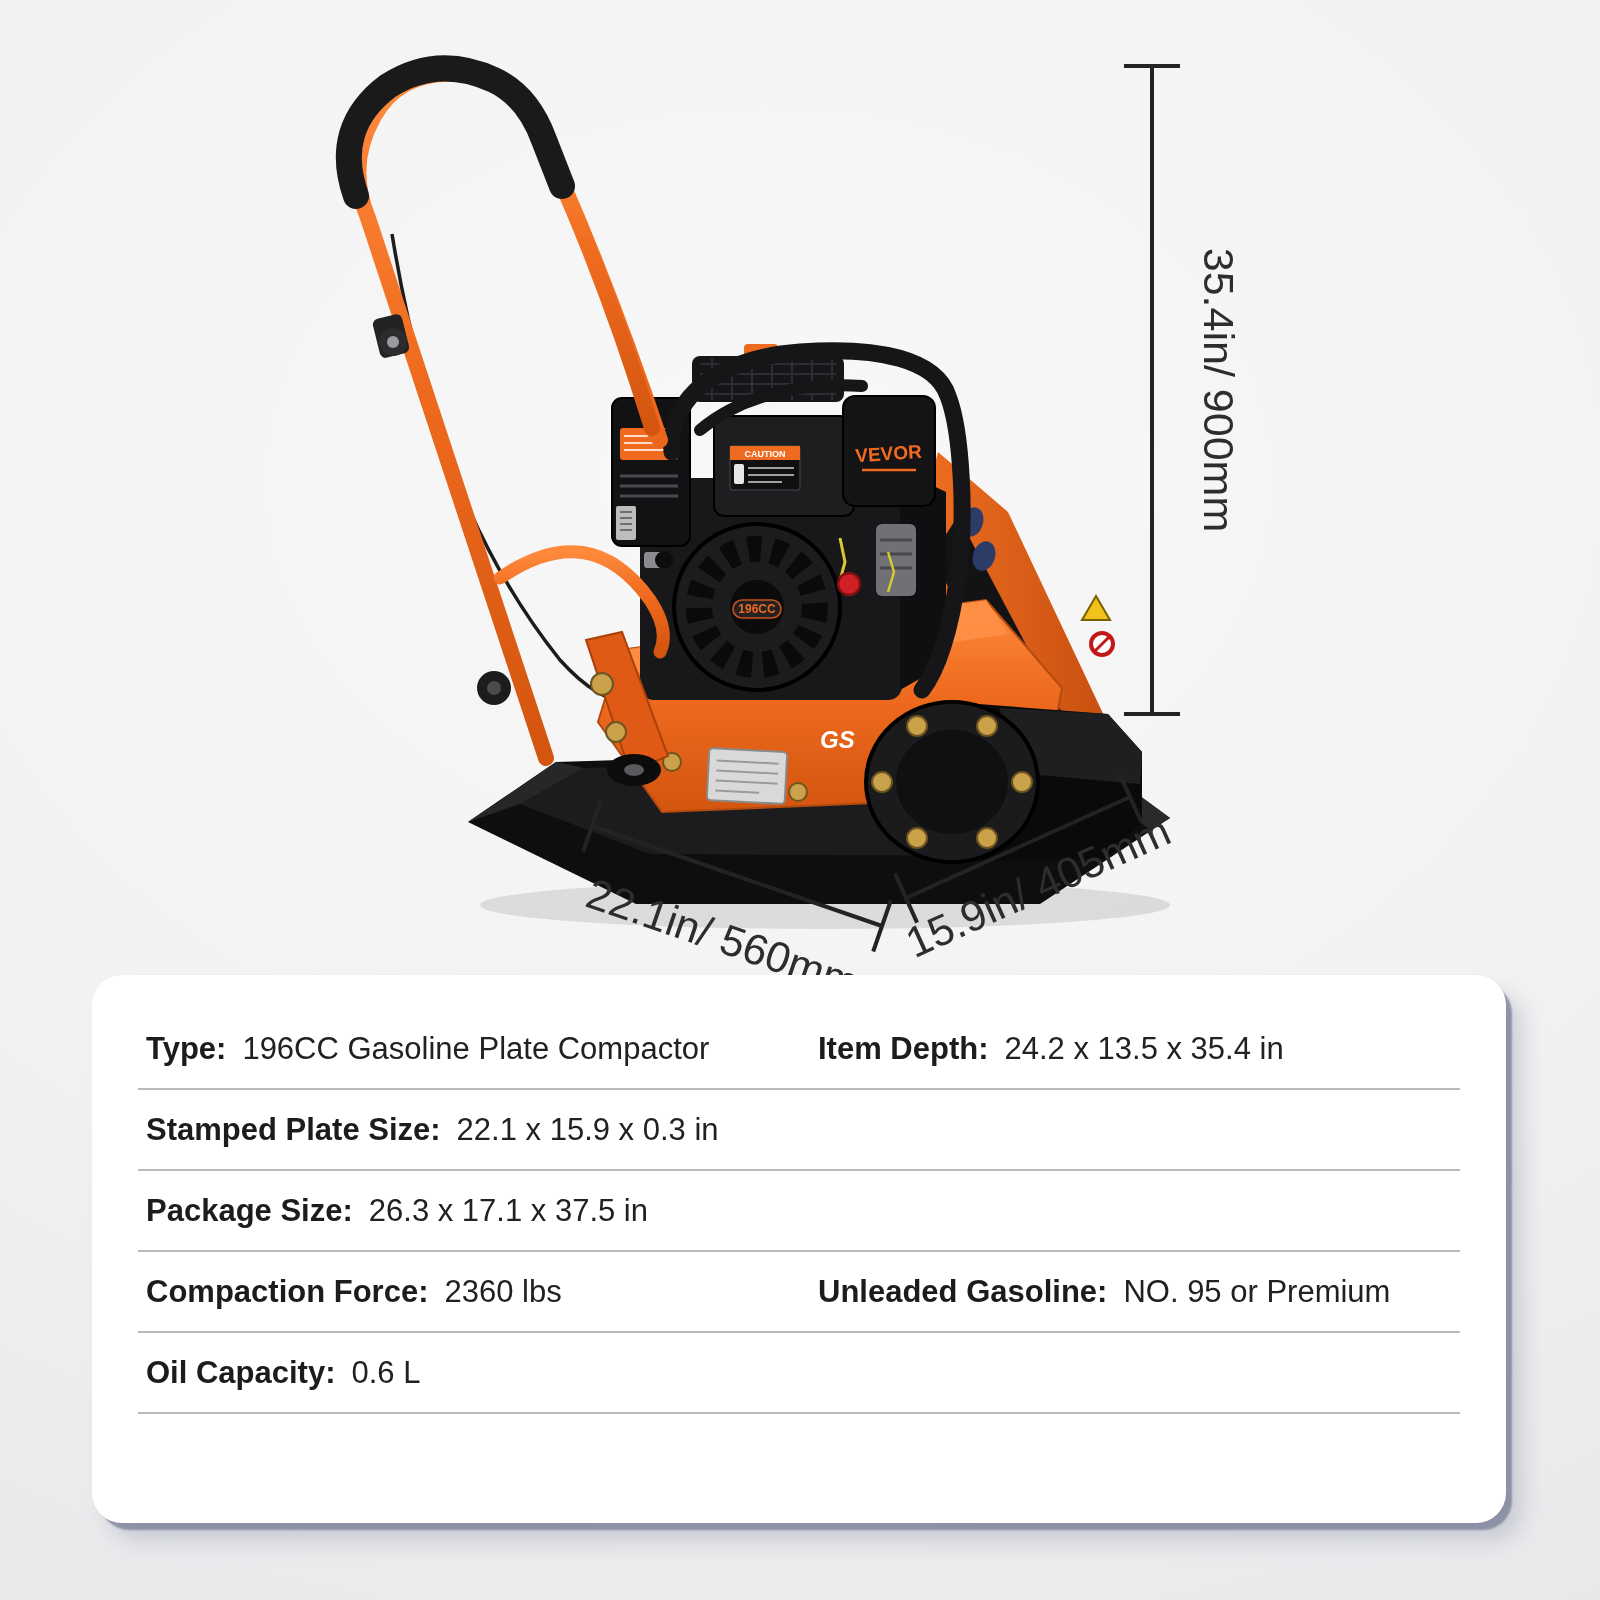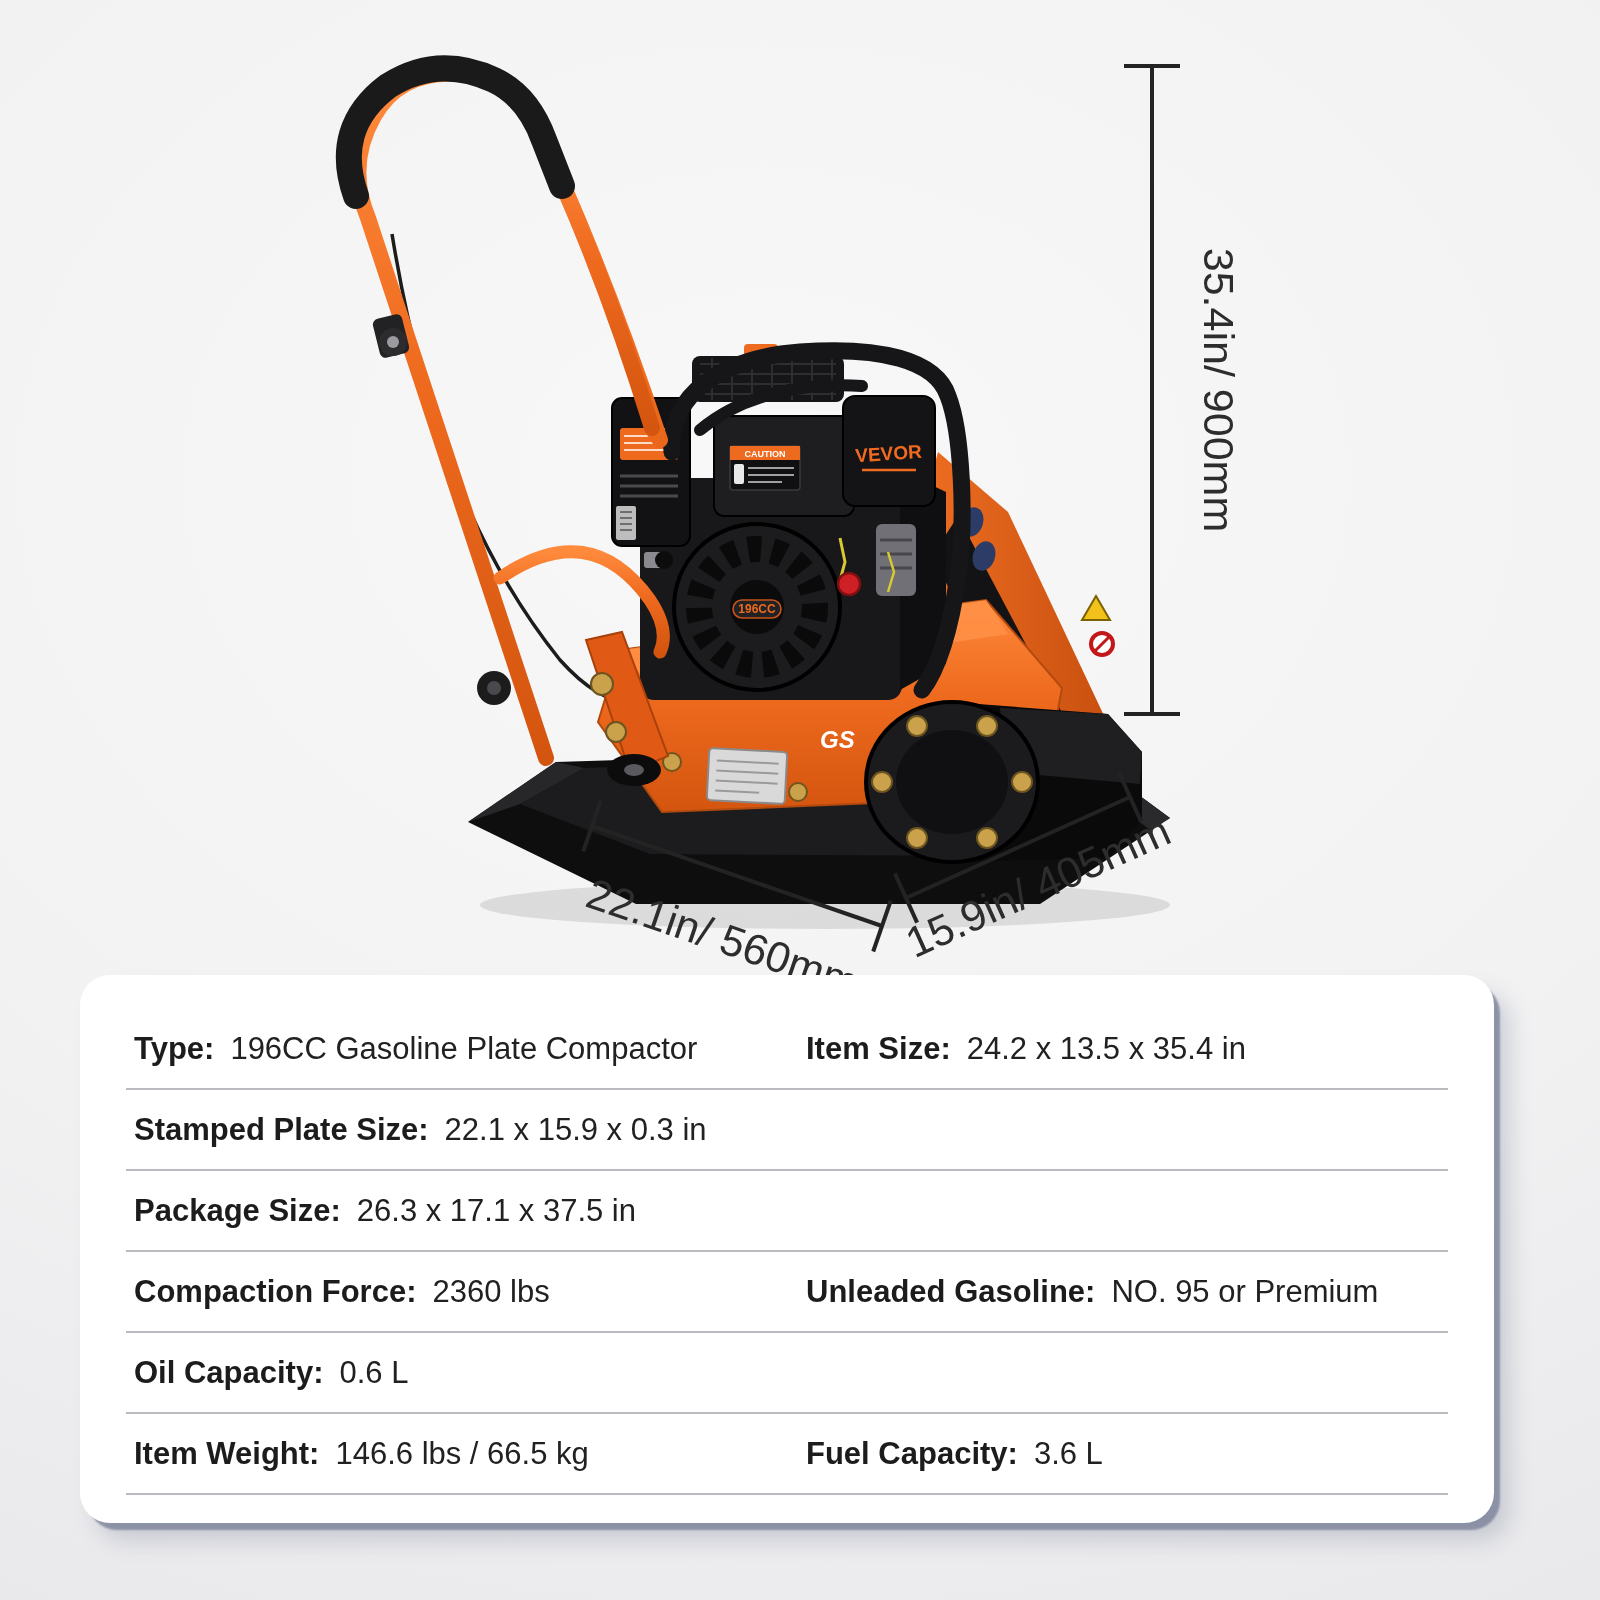--- a/index.html
+++ b/index.html
@@ -6,21 +6,21 @@
   body{
     width:1600px;height:1600px;position:relative;overflow:hidden;
     font-family:"Liberation Sans","DejaVu Sans",sans-serif;
     background:radial-gradient(120% 90% at 48% 30%, #f8f8f9 0%, #f2f2f3 52%, #e6e6e9 100%);
   }
   .stage{position:absolute;inset:0;}
   svg text{font-family:"Liberation Sans","DejaVu Sans",sans-serif;}
   .dim-label{font-size:43px;fill:#2d2d2d;}
   
   .spec-card{
-    position:absolute;left:80px;top:975px;width:1414px;height:548px;
+    position:absolute;left:92px;top:975px;width:1414px;height:548px;
     background:#ffffff;border-radius:30px;
     box-shadow:7px 8px 2px -1px rgba(122,128,152,.78), 16px 18px 22px rgba(122,128,152,.30);
     padding:34px 46px 0 46px;box-sizing:border-box;
   }
   .spec-row{
     display:grid;grid-template-columns:672px 1fr;align-items:center;
     height:79px;border-bottom:2px solid #b9b9bf;
   }
   .spec-cell{white-space:nowrap;padding-left:8px;font-size:31px;color:#1c1c1c;}
   .spec-label{font-weight:700;}
@@ -203,21 +203,21 @@
     <text class="dim-label" transform="translate(1044,900) rotate(-24.3)" text-anchor="middle">15.9in/ 405mm</text>
   </svg>
 
   
   <div class="spec-card">
     <div class="spec-row">
       <div class="spec-cell">
         <span class="spec-label">Type:</span><span class="spec-value">196CC Gasoline Plate Compactor</span>
       </div>
       <div class="spec-cell">
-        <span class="spec-label">Item Size:</span><span class="spec-value">24.2 x 13.5 x 35.4 in</span>
+        <span class="spec-label">Item Depth:</span><span class="spec-value">24.2 x 13.5 x 35.4 in</span>
       </div>
     </div>
     <div class="spec-row">
       <div class="spec-cell">
         <span class="spec-label">Stamped Plate Size:</span><span class="spec-value">22.1 x 15.9 x 0.3 in</span>
       </div>
     </div>
     <div class="spec-row">
       <div class="spec-cell">
         <span class="spec-label">Package Size:</span><span class="spec-value">26.3 x 17.1 x 37.5 in</span>
@@ -227,24 +227,16 @@
       <div class="spec-cell">
         <span class="spec-label">Compaction Force:</span><span class="spec-value">2360 lbs</span>
       </div>
       <div class="spec-cell">
         <span class="spec-label">Unleaded Gasoline:</span><span class="spec-value">NO. 95 or Premium</span>
       </div>
     </div>
     <div class="spec-row">
       <div class="spec-cell">
         <span class="spec-label">Oil Capacity:</span><span class="spec-value">0.6 L</span>
-      </div>
-    </div>
-    <div class="spec-row">
-      <div class="spec-cell">
-        <span class="spec-label">Item Weight:</span><span class="spec-value">146.6 lbs / 66.5 kg</span>
-      </div>
-      <div class="spec-cell">
-        <span class="spec-label">Fuel Capacity:</span><span class="spec-value">3.6 L</span>
       </div>
     </div>
   </div>
 </div>
 
 </body></html>

